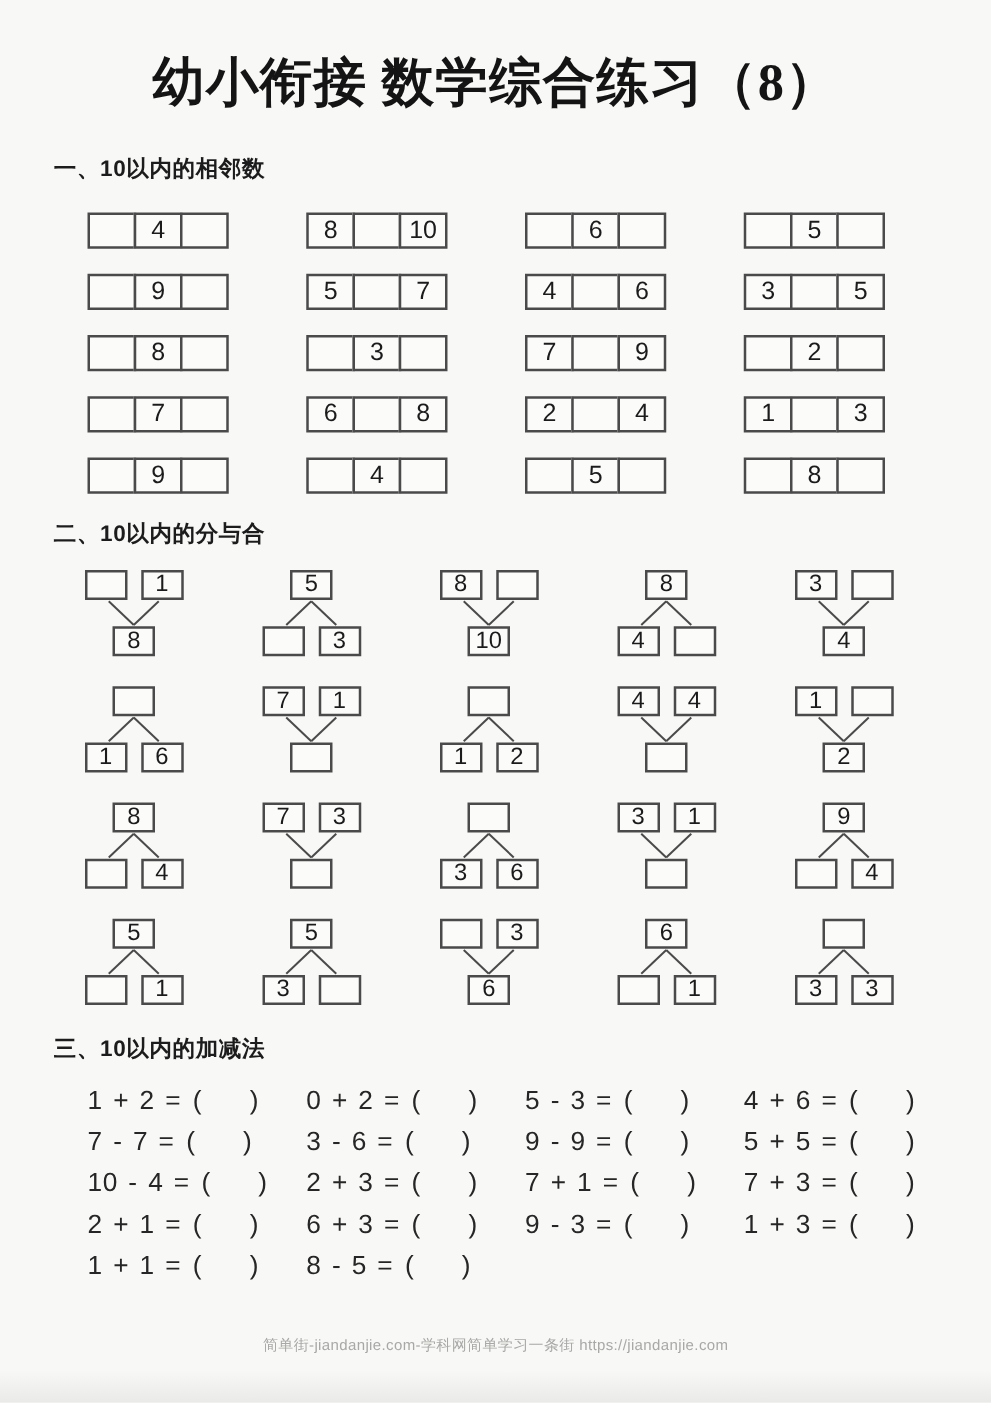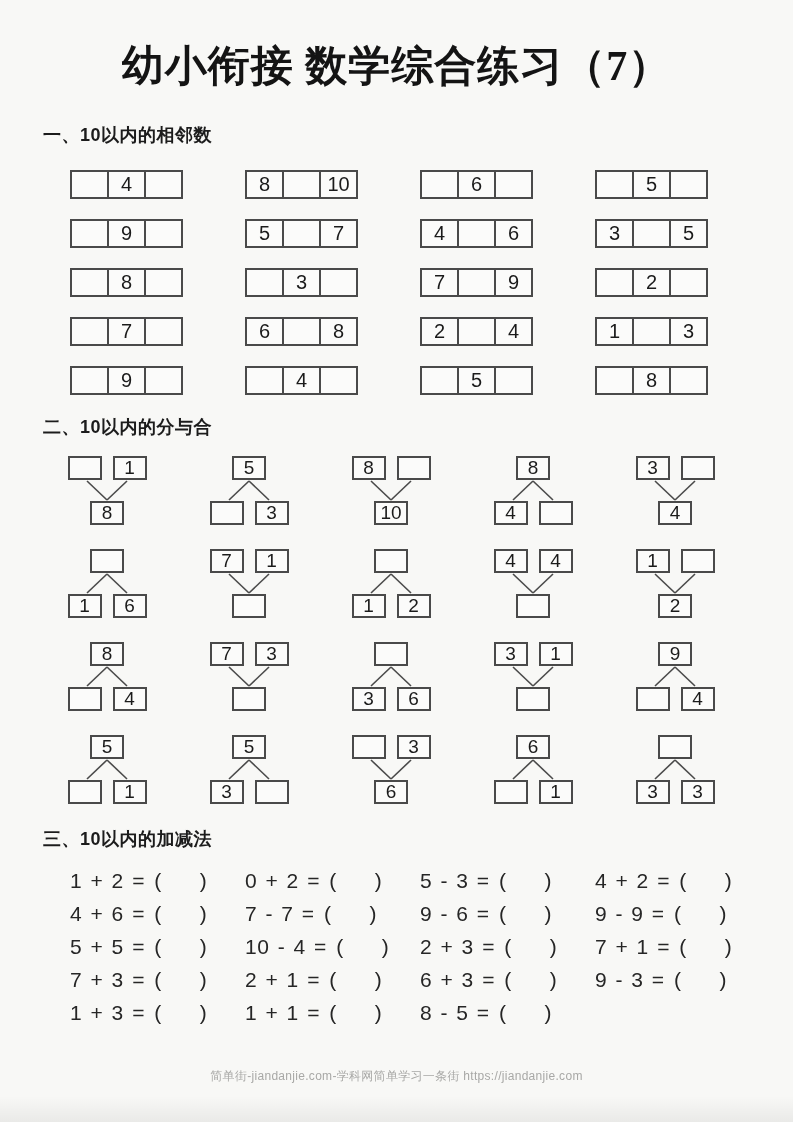--- a/index.html
+++ b/index.html
@@ -67,21 +67,21 @@
   .blank{display:inline-block;width:36px;}
 
   .footer{
     position:absolute;top:1068px;left:0;width:100%;text-align:center;
     font-size:12px;color:#a8a8a6;letter-spacing:0.3px;
   }
 </style>
 </head>
 <body>
 
-<div class="page-title">幼小衔接 数学综合练习（7）</div>
+<div class="page-title">幼小衔接 数学综合练习（8）</div>
 
 <div class="sec-heading" id="heading-1">一、10以内的相邻数</div>
 
 <div class="neighbors-grid">
   <div class="strip">
       <div class="cell"></div>
       <div class="cell">4</div>
       <div class="cell"></div>
     </div>
   <div class="strip">
@@ -453,25 +453,24 @@
       </div>
     </div>
 </div>
 
 <div class="sec-heading" id="heading-3">三、10以内的加减法</div>
 
 <div class="arith-grid">
   <div class="eq"><span>1 + 2 =</span> <span class="paren">(</span><span class="blank"></span><span class="paren">)</span></div>
   <div class="eq"><span>0 + 2 =</span> <span class="paren">(</span><span class="blank"></span><span class="paren">)</span></div>
   <div class="eq"><span>5 - 3 =</span> <span class="paren">(</span><span class="blank"></span><span class="paren">)</span></div>
-  <div class="eq"><span>4 + 2 =</span> <span class="paren">(</span><span class="blank"></span><span class="paren">)</span></div>
 
   <div class="eq"><span>4 + 6 =</span> <span class="paren">(</span><span class="blank"></span><span class="paren">)</span></div>
   <div class="eq"><span>7 - 7 =</span> <span class="paren">(</span><span class="blank"></span><span class="paren">)</span></div>
-  <div class="eq"><span>9 - 6 =</span> <span class="paren">(</span><span class="blank"></span><span class="paren">)</span></div>
+  <div class="eq"><span>3 - 6 =</span> <span class="paren">(</span><span class="blank"></span><span class="paren">)</span></div>
   <div class="eq"><span>9 - 9 =</span> <span class="paren">(</span><span class="blank"></span><span class="paren">)</span></div>
 
   <div class="eq"><span>5 + 5 =</span> <span class="paren">(</span><span class="blank"></span><span class="paren">)</span></div>
   <div class="eq"><span>10 - 4 =</span> <span class="paren">(</span><span class="blank"></span><span class="paren">)</span></div>
   <div class="eq"><span>2 + 3 =</span> <span class="paren">(</span><span class="blank"></span><span class="paren">)</span></div>
 
   <div class="eq"><span>7 + 1 =</span> <span class="paren">(</span><span class="blank"></span><span class="paren">)</span></div>
   <div class="eq"><span>7 + 3 =</span> <span class="paren">(</span><span class="blank"></span><span class="paren">)</span></div>
   <div class="eq"><span>2 + 1 =</span> <span class="paren">(</span><span class="blank"></span><span class="paren">)</span></div>
   <div class="eq"><span>6 + 3 =</span> <span class="paren">(</span><span class="blank"></span><span class="paren">)</span></div>

